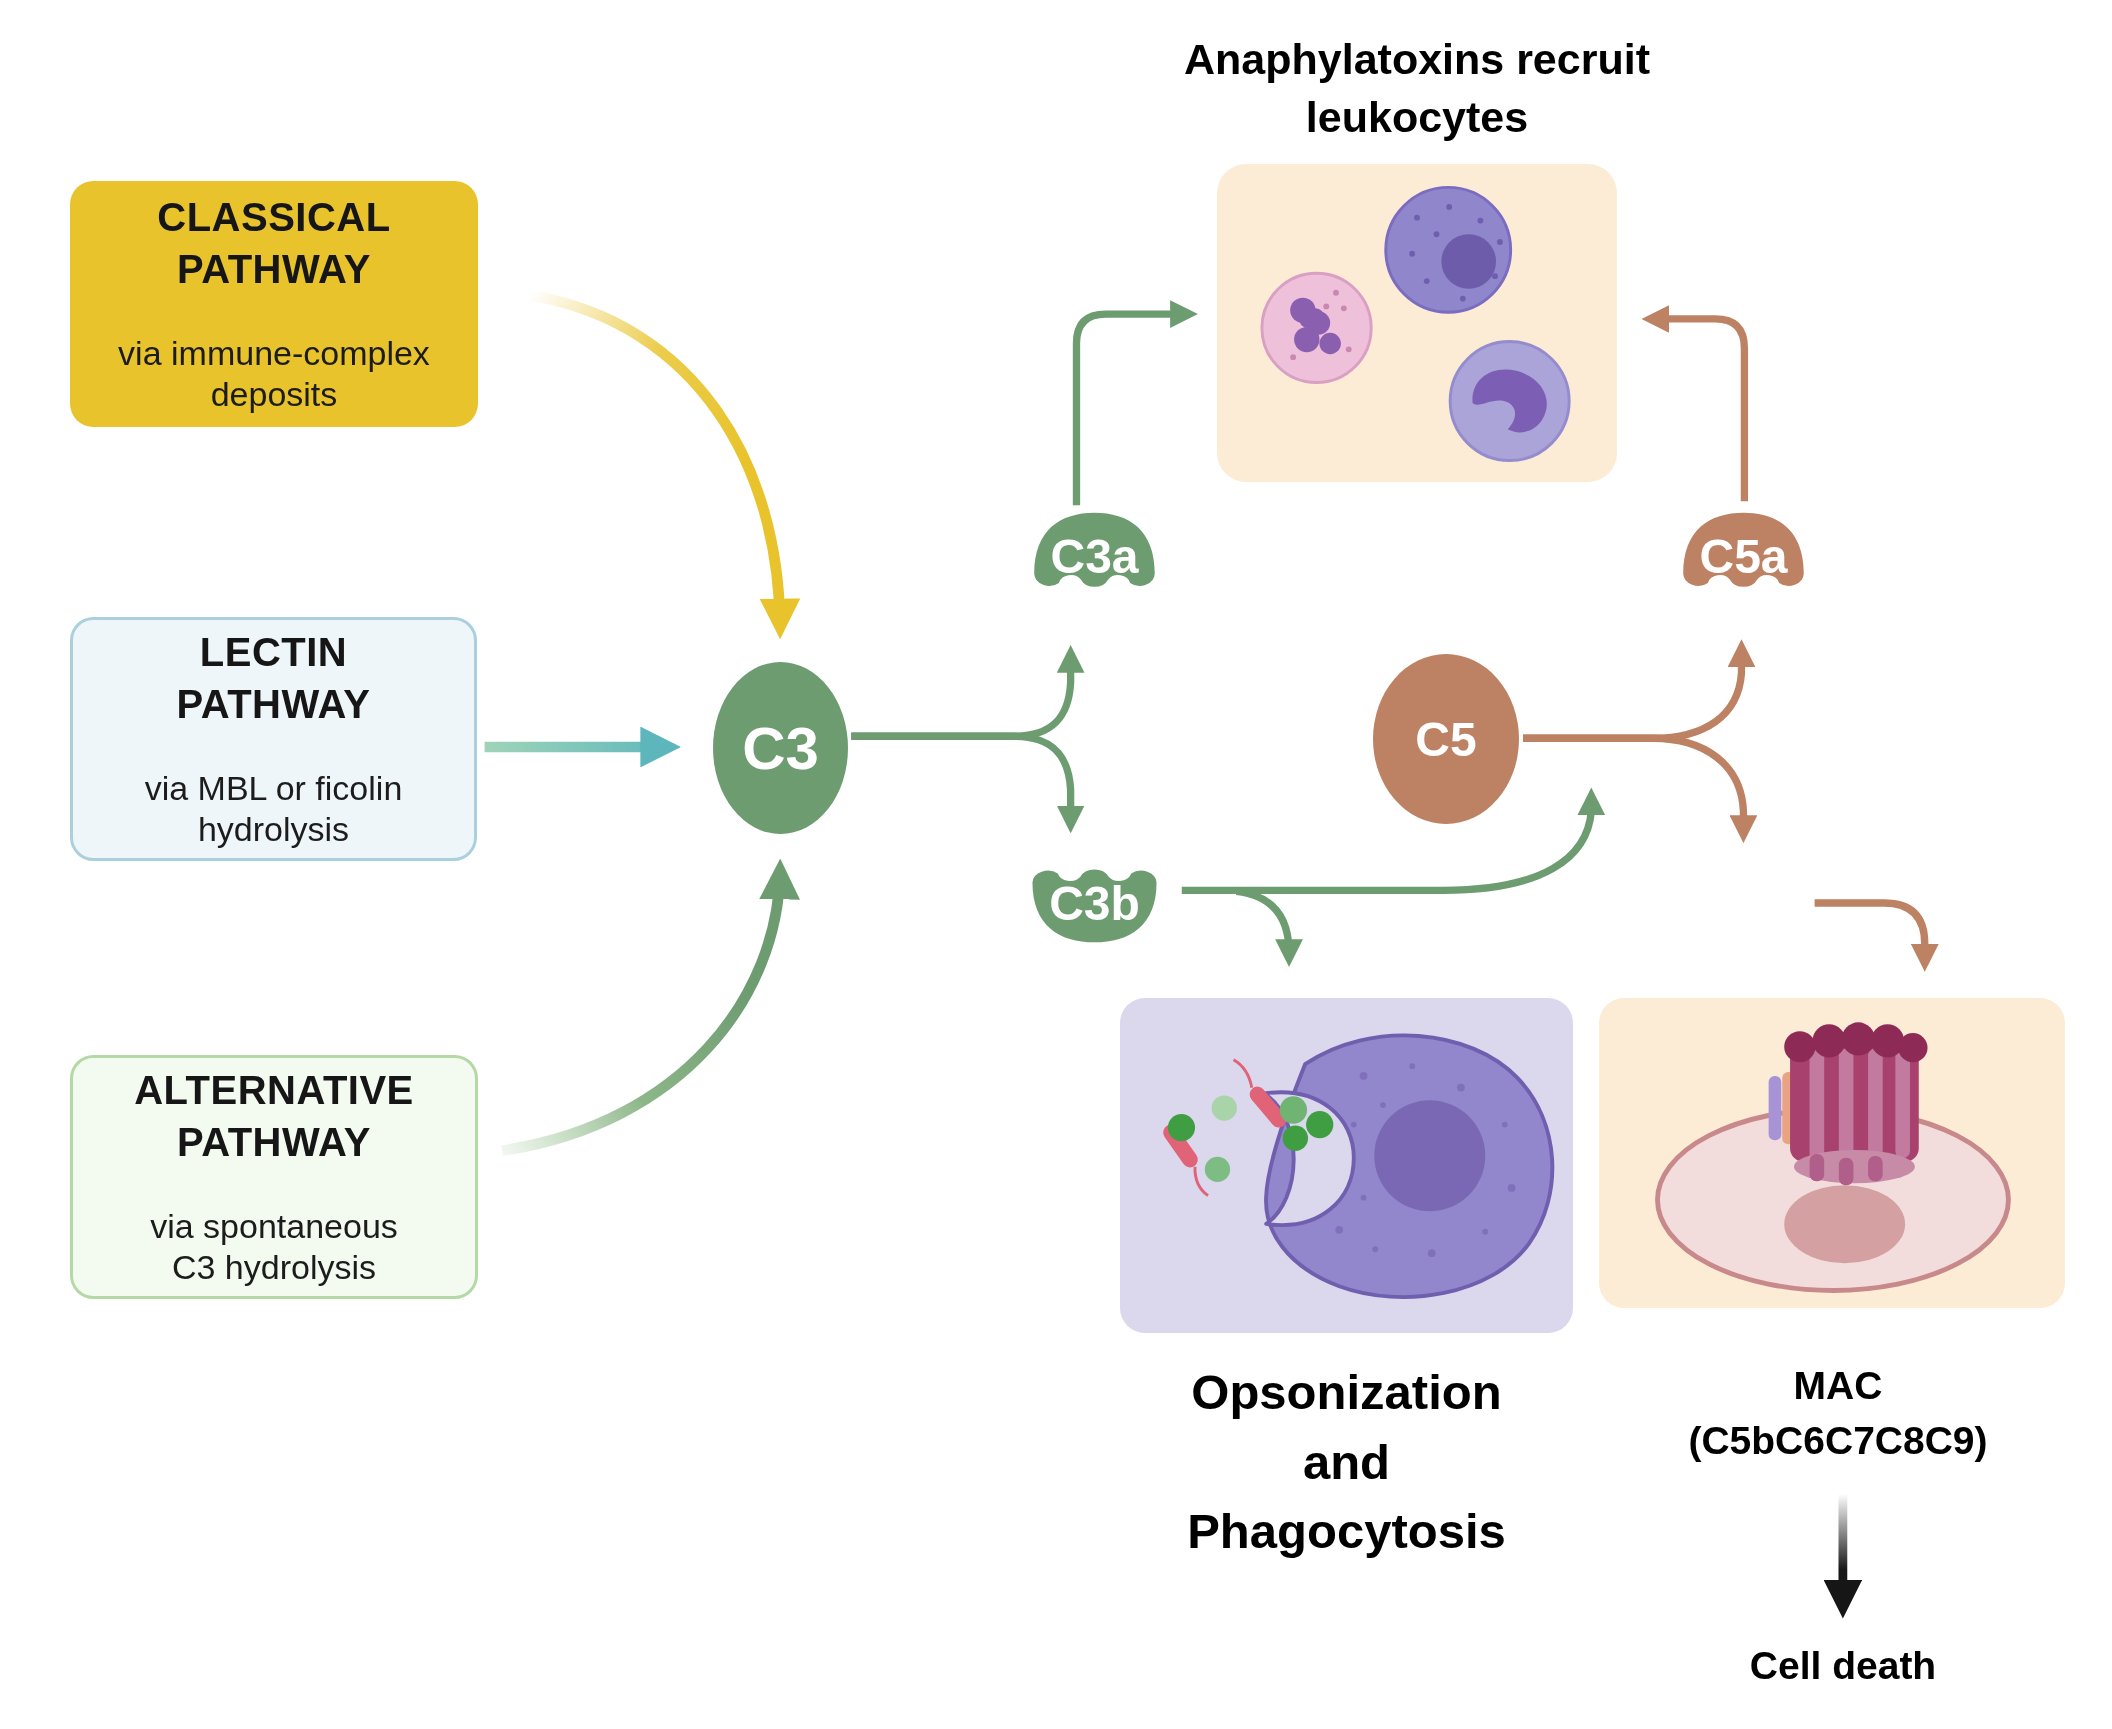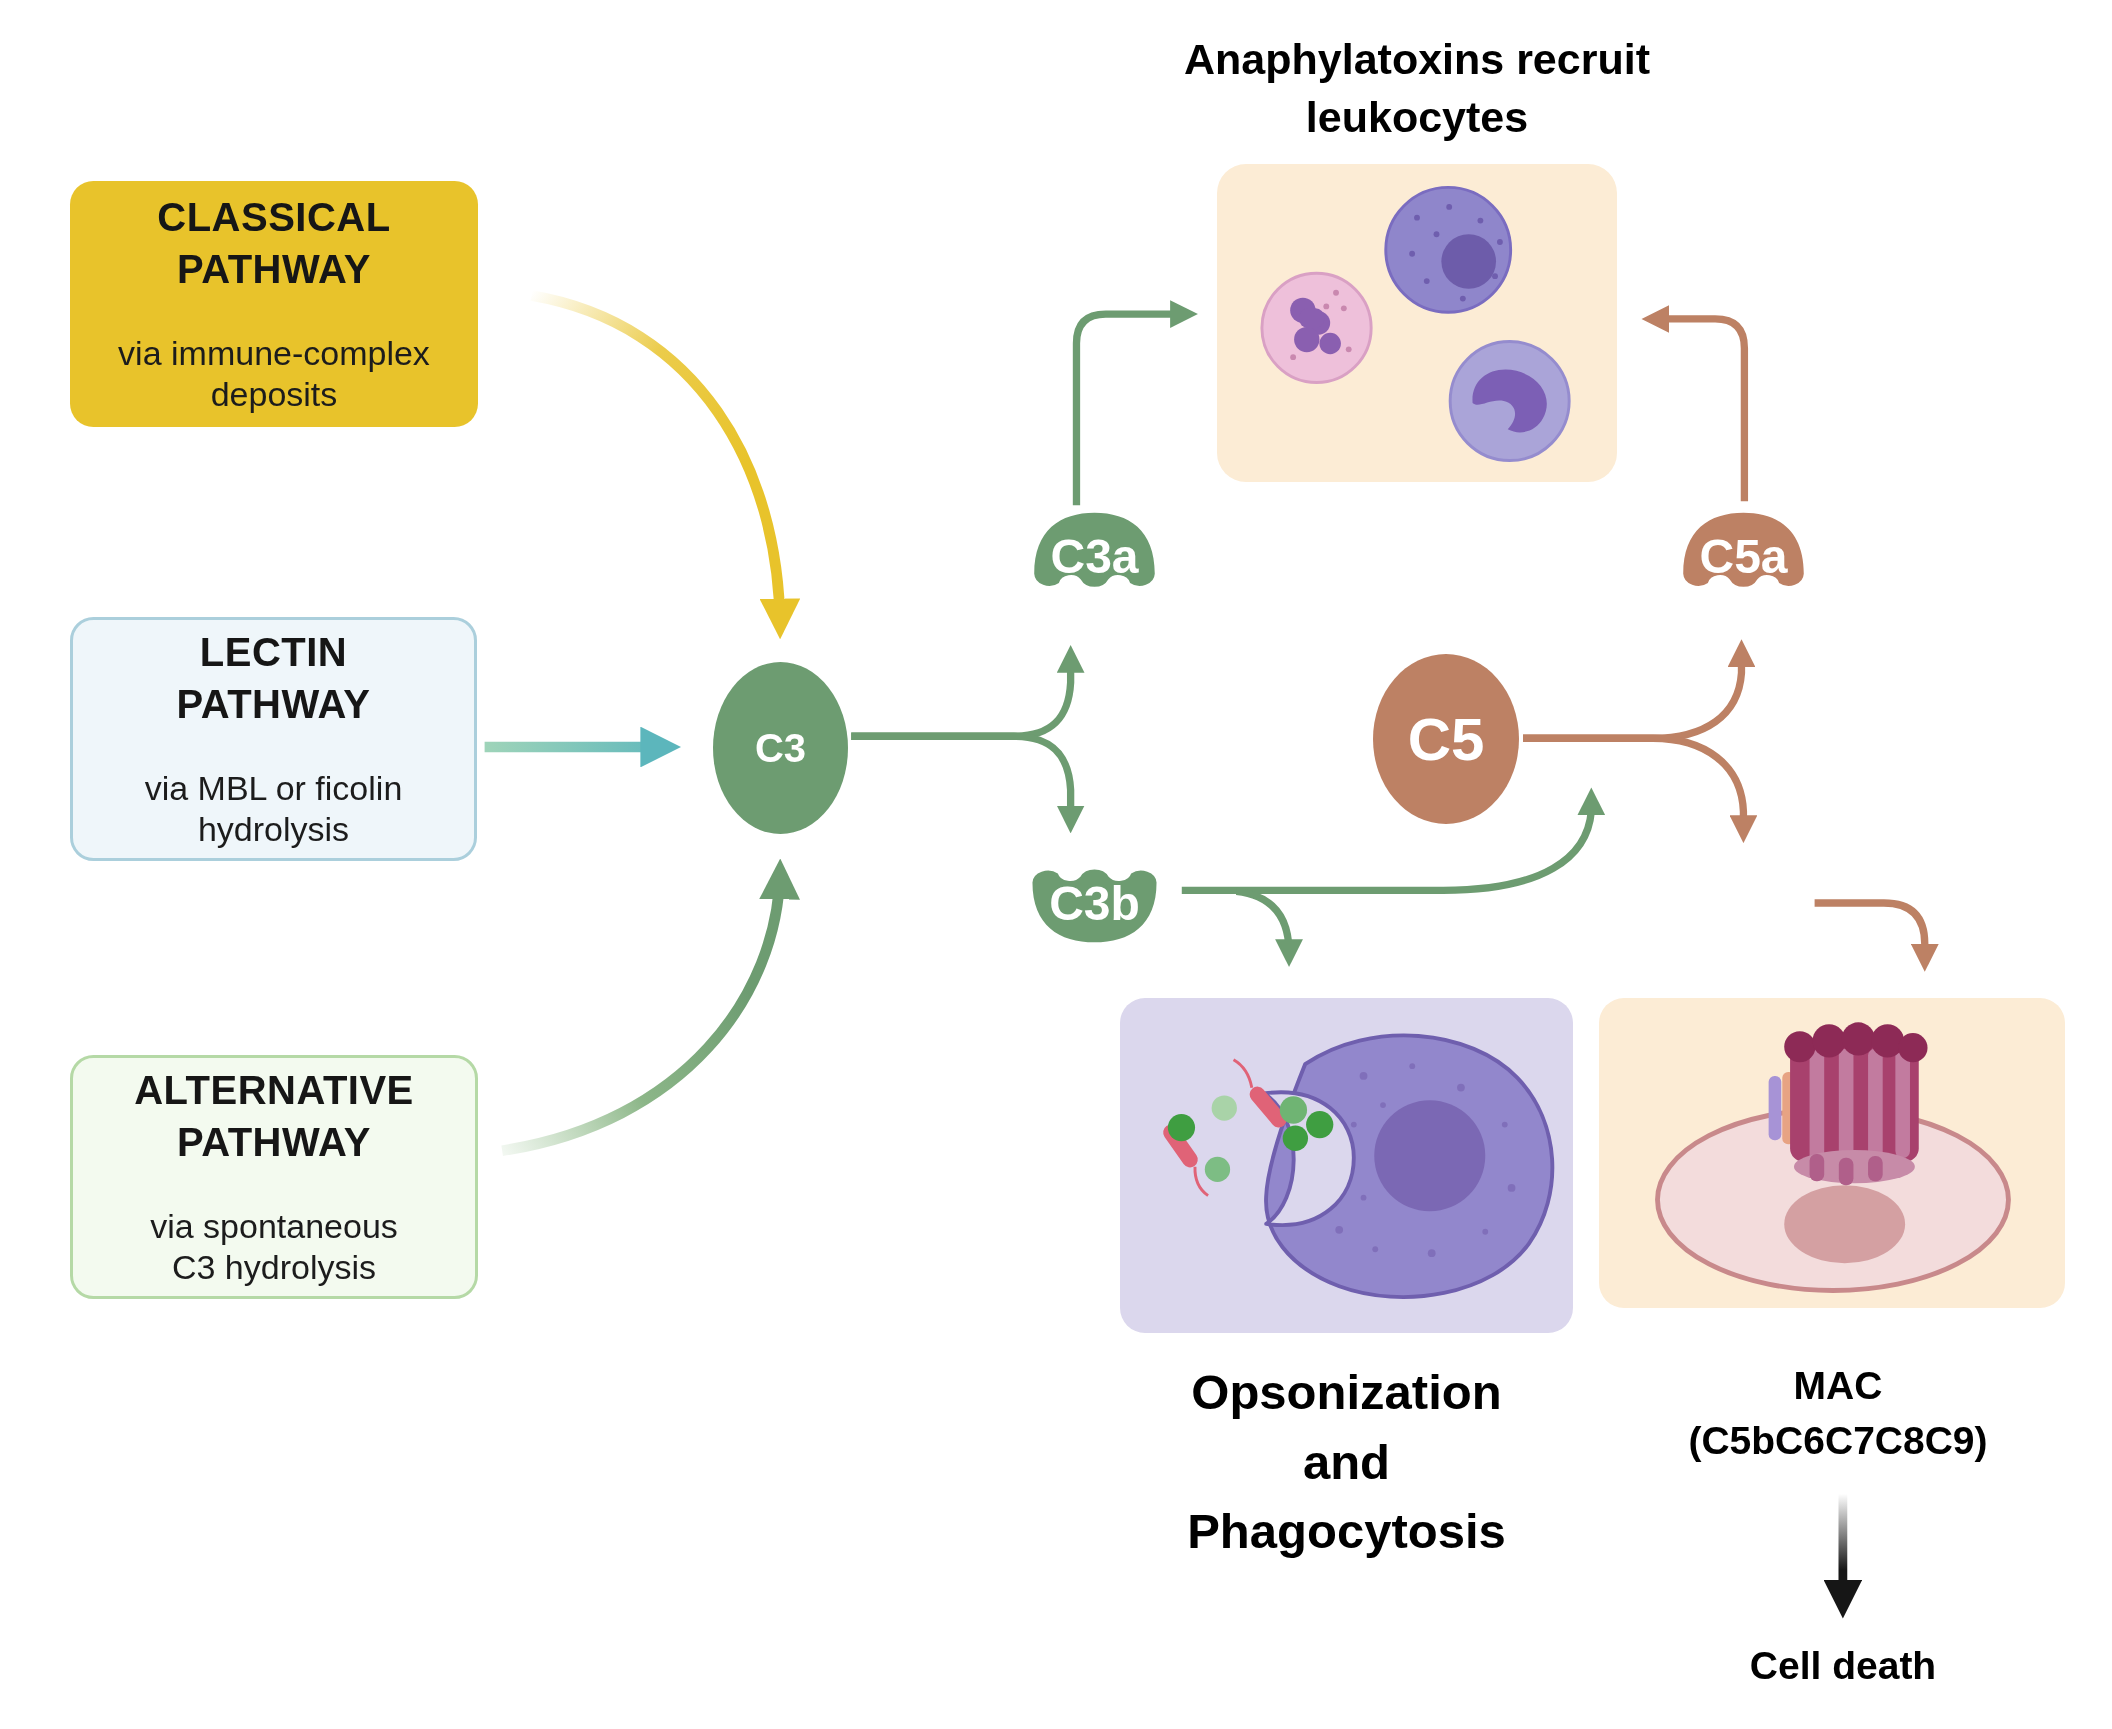--- a/index.html
+++ b/index.html
@@ -19,22 +19,22 @@
   .pbox .psub   { font-size:34px; line-height:1.22; color:#1c1c1c; white-space:pre-line; margin-top:12px; }
   .box-classical { left:70px; top:181px; width:408px; height:246px; background:#e8c32b; }
   .box-lectin    { left:70px; top:617px; width:407px; height:244px; background:#eff6fa; border:3.9px solid #abcfdc; }
   .box-alt       { left:70px; top:1055px; width:408px; height:244px; background:#f3faef; border:3.9px solid #b5d9a6; }
 
   
   .node {
     position:absolute; border-radius:50%; display:flex; align-items:center; justify-content:center;
     color:#ffffff; font-weight:bold;
   }
-  .node-c3 { left:713px; top:662px; width:135px; height:172px; background:#6d9c71; font-size:40px;text-align:right; }
-  .node-c5 { left:1373px; top:654px; width:146px; height:170px; background:#bd8164; font-size:60px; }
+  .node-c3 { left:713px; top:662px; width:135px; height:172px; background:#6d9c71; font-size:60px;text-align:right; }
+  .node-c5 { left:1373px; top:654px; width:146px; height:170px; background:#bd8164; font-size:48px; }
 
   
   .frag { position:absolute; }
   .frag svg { display:block; }
   .fraglabel {
     position:absolute; left:0; top:0; width:100%; height:100%;
     display:flex; align-items:center; justify-content:center;
     color:#ffffff; font-weight:bold; font-size:48px; pointer-events:none;
   }
   .fraglabel.up   { transform:translateY(-7.8px); }

